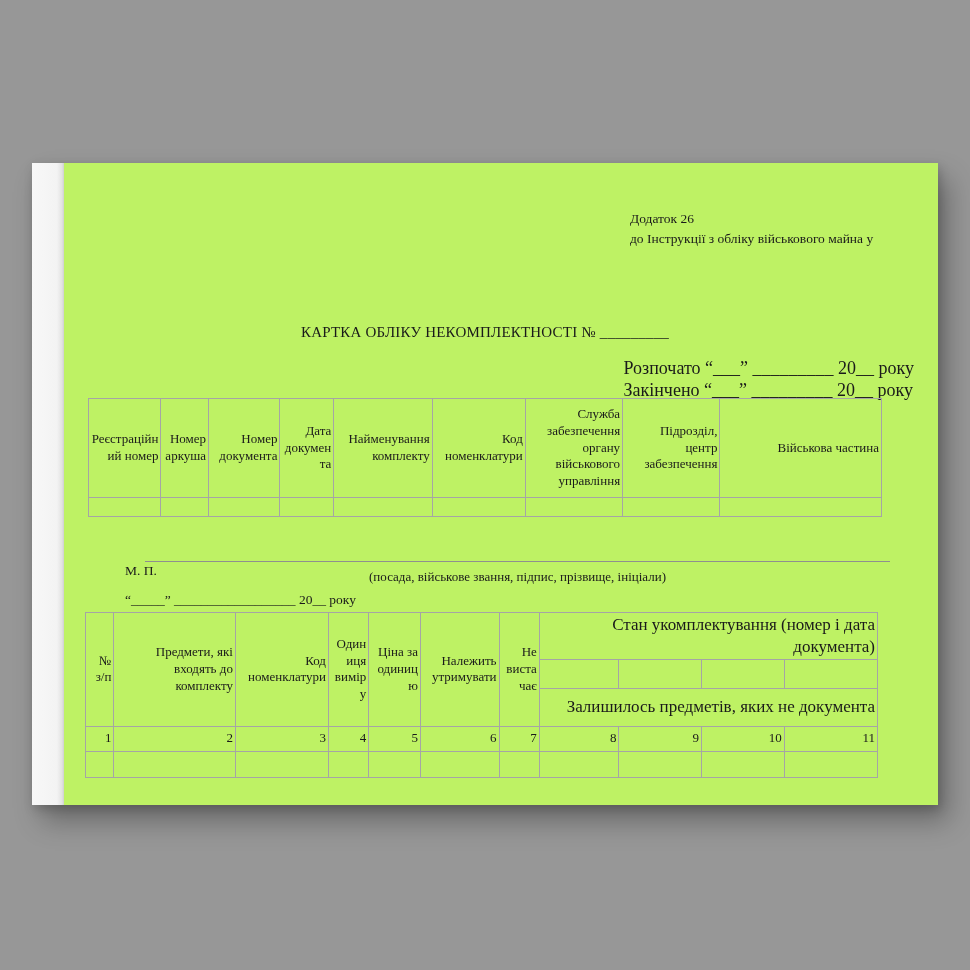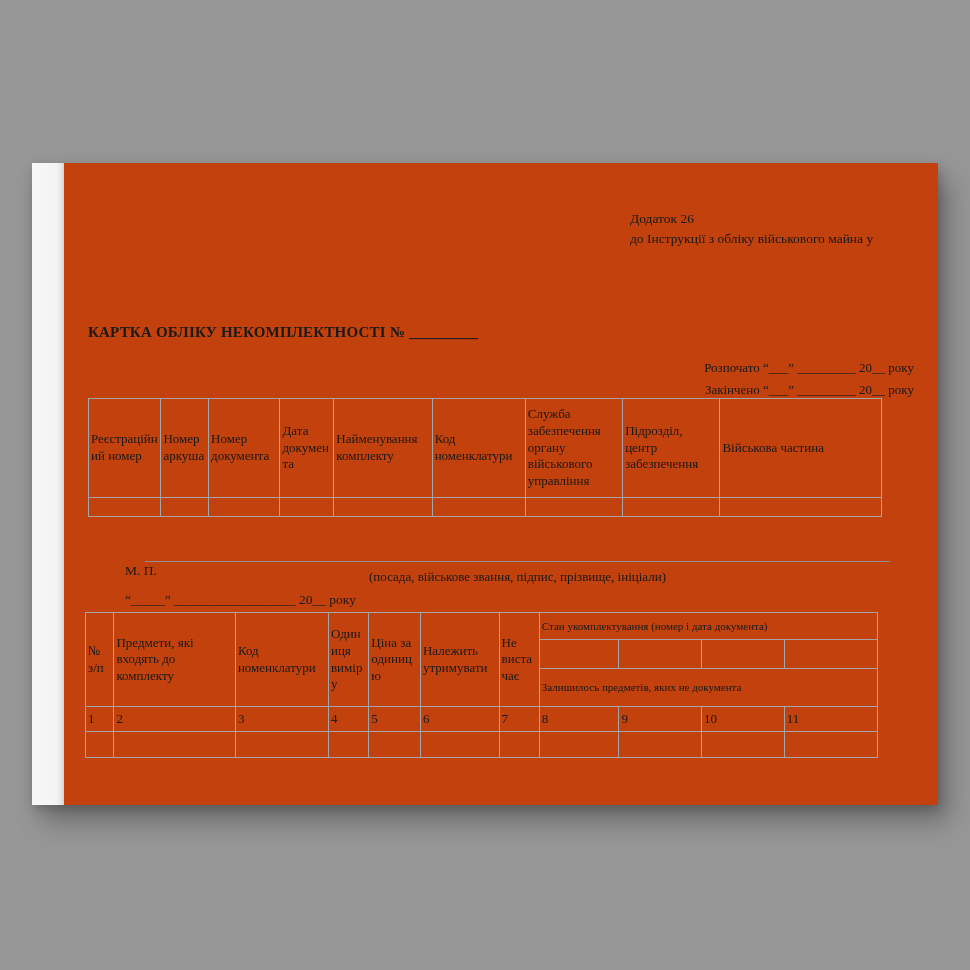--- a/index.html
+++ b/index.html
@@ -7,45 +7,45 @@
   body {
     background:#979797;
     font-family:"Liberation Serif","DejaVu Serif",serif;
     color:#1a1a1a;
     position:relative;
     overflow:hidden;
   }
   .page {
     position:absolute; left:32px; top:163px;
     width:906px; height:642px;
-    background:#c2410c;
+    background:#bef264;
     box-shadow: 10px 16px 26px rgba(0,0,0,0.30), 2px 4px 10px rgba(0,0,0,0.18);
   }
   .spine {
     position:absolute; left:0; top:0; bottom:0; width:32px;
     background:linear-gradient(to right,#f8f8f8 0%,#f3f3f3 78%,#e2e2e2 94%,#cfcfcf 100%);
   }
   .appendix {
     position:absolute; left:598px; top:46px; width:292px;
     font-size:13.5px; line-height:19.5px;
   }
   .appendix .clause { margin-top:7px; }
   .doc-title {
     position:absolute; left:56px; top:161px; width:794px;
-    text-align:left; font-weight:bold; font-size:15px; letter-spacing:0.2px;
+    text-align:center; font-weight:normal; font-size:15px; letter-spacing:0.2px;
   }
   .date-lines {
     position:absolute; right:24px; top:194px;
-    font-size:13px; line-height:22px; text-align:right;
+    font-size:18px; line-height:22px; text-align:left;
   }
   table { border-collapse:collapse; table-layout:fixed; }
   th, td {
     border:1px solid #a5a5a5;
     font-weight:normal;
-    text-align:left; vertical-align:middle;
+    text-align:right; vertical-align:middle;
     font-size:13px; line-height:1.28;
     padding:1px 2px;
     overflow-wrap:anywhere;
   }
   .registry-table { position:absolute; left:56px; top:235px; width:794px; }
   .registry-table .hdr-row { height:99px; }
   .registry-table .empty-row { height:19px; }
   .sig-line {
     position:absolute; left:113px; top:398px; width:745px;
     border-top:1px solid #8f8f8f;
@@ -55,21 +55,21 @@
     position:absolute; left:113px; top:406px; width:745px;
     text-align:center; font-size:13px;
   }
   .sig-date { position:absolute; left:93px; top:429px; font-size:13.5px; }
   .items-table { position:absolute; left:53px; top:449px; width:793px; }
   .items-table .group-row { height:27px; }
   .items-table .status-empty-row { height:29px; }
   .items-table .sub-row { height:38px; }
   .items-table .num-row { height:25px; }
   .items-table .empty-row { height:26px; }
-  .items-table .group-hdr { font-size:11px; }
+  .items-table .group-hdr { font-size:17px; }
 </style>
 </head>
 <body>
 
 <div class="page">
   <div class="spine"></div>
 
   <div class="appendix">
     <div>Додаток 26</div>
     <div>до Інструкції з обліку військового майна у</div>

